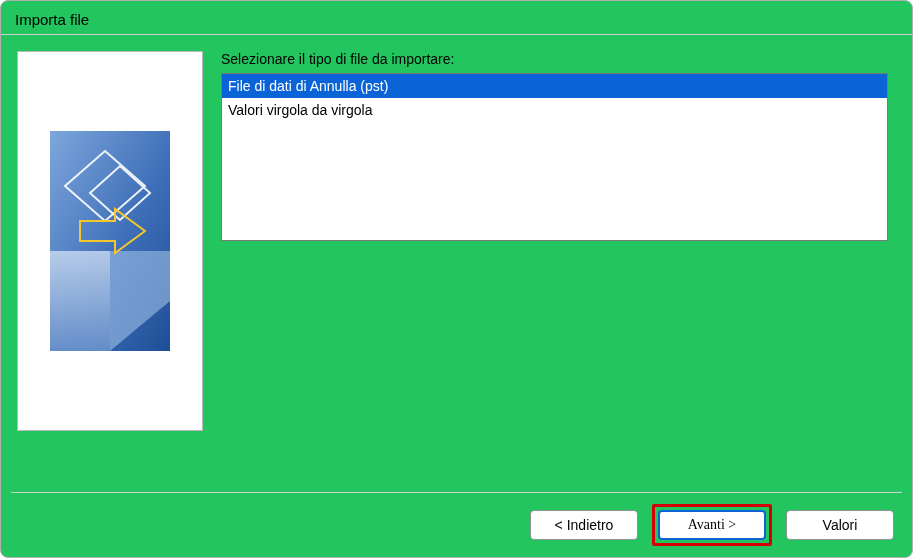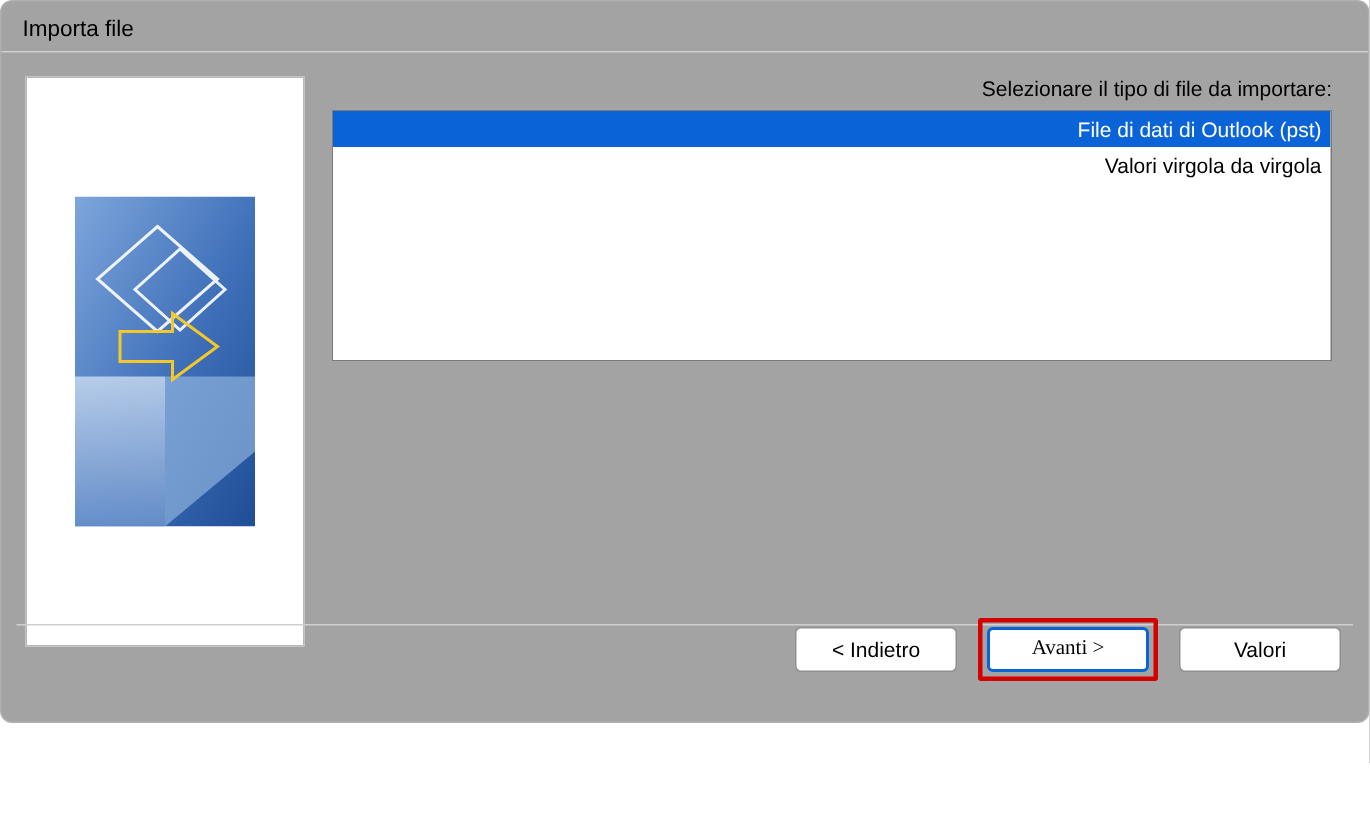--- a/index.html
+++ b/index.html
@@ -10,24 +10,24 @@
     background: #ffffff;
     color: #000;
     width: 913px;
     height: 558px;
     overflow: hidden;
     position: relative;
   }
 
   .dialog {
     width: 913px;
-    height: 482px;
+    height: 558px;
     border: 1px solid #b0b0b0;
     border-radius: 8px;
-    background: #a3a3a3;
+    background: #22c55e;
     position: relative;
   }
 
   .title-bar {
     padding: 10px 14px 6px 14px;
     font-size: 15px;
     color: #000;
     border-top-left-radius: 8px;
     border-top-right-radius: 8px;
   }
@@ -60,21 +60,20 @@
   .wizard-image {
     width: 120px;
     height: 220px;
   }
 
   .content-col {
     position: absolute;
     left: 220px;
     right: 24px;
     top: 16px;
-    text-align: right;
   }
 
   .prompt-label {
     font-size: 14px;
     margin-bottom: 6px;
   }
 
   .listbox {
     border: 1px solid #7a7a7a;
     height: 168px;
@@ -99,21 +98,21 @@
     right: 10px;
     bottom: 64px;
     height: 1px;
     background: #cfcfcf;
   }
 
   .button-band {
     position: absolute;
     left: 0;
     right: 0;
-    bottom: 16px;
+    bottom: 0;
     height: 64px;
     display: flex;
     align-items: center;
     justify-content: flex-end;
     padding-right: 18px;
     gap: 14px;
   }
 
   .btn {
     min-width: 108px;
@@ -176,21 +175,21 @@
         <g stroke="#f4c72a" stroke-width="2" fill="none">
           <path d="M30 90 h35 v-12 l30 22 -30 22 v-12 h-35 z"></path>
         </g>
       </svg>
     </div>
 
     <div class="content-col">
       <div class="prompt-label">Selezionare il tipo di file da importare:</div>
 
       <div class="listbox" role="listbox">
-        <div class="listbox-item selected">File di dati di Outlook (pst)</div>
+        <div class="listbox-item selected">File di dati di Annulla (pst)</div>
         <div class="listbox-item">Valori virgola da virgola</div>
       </div>
     </div>
 
   </div>
 
   <div class="bottom-sep"></div>
 
   <div class="button-band">
     <button class="btn">&lt; Indietro</button>

